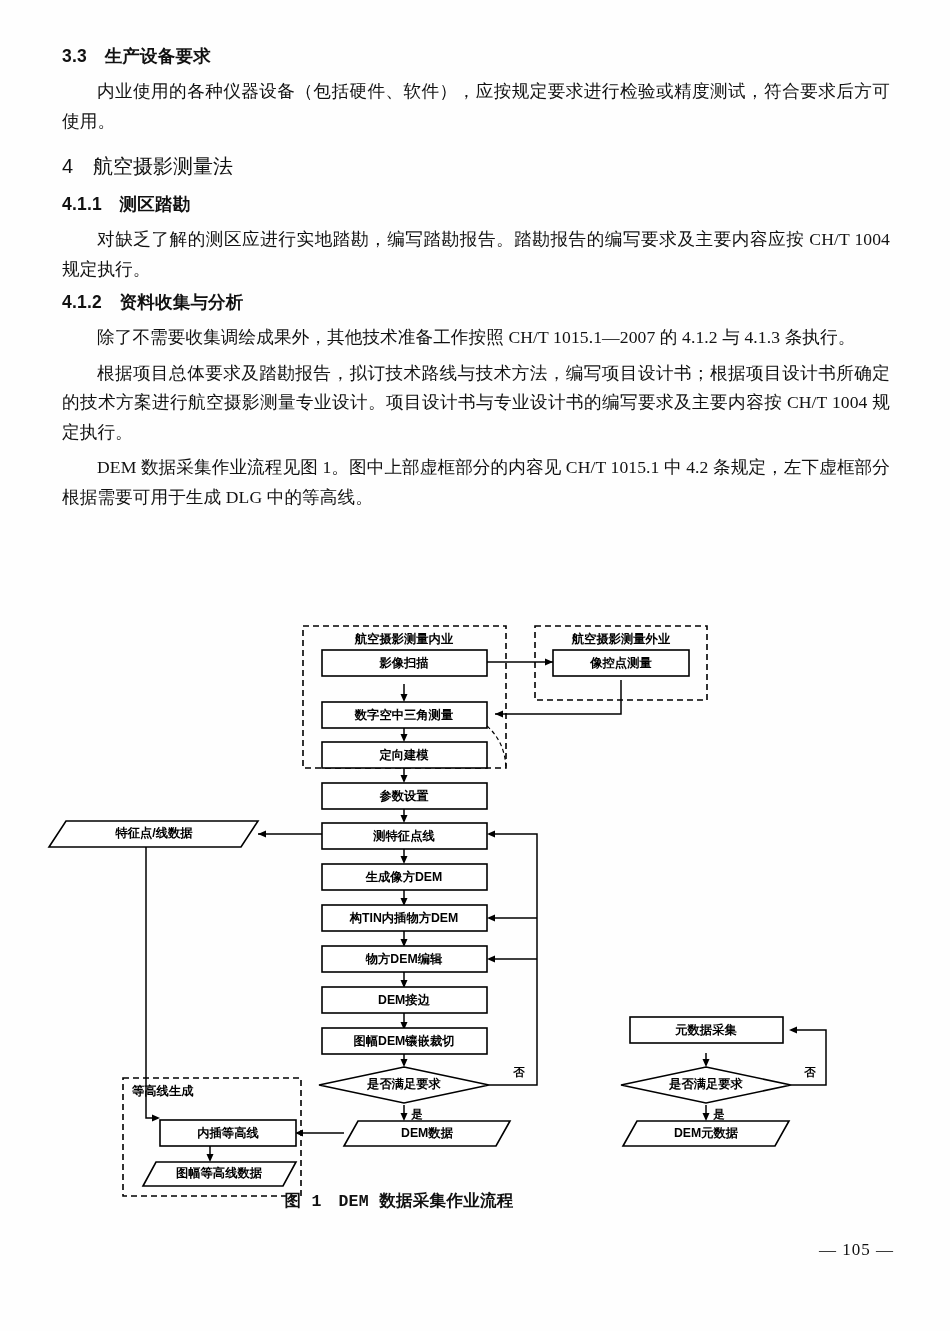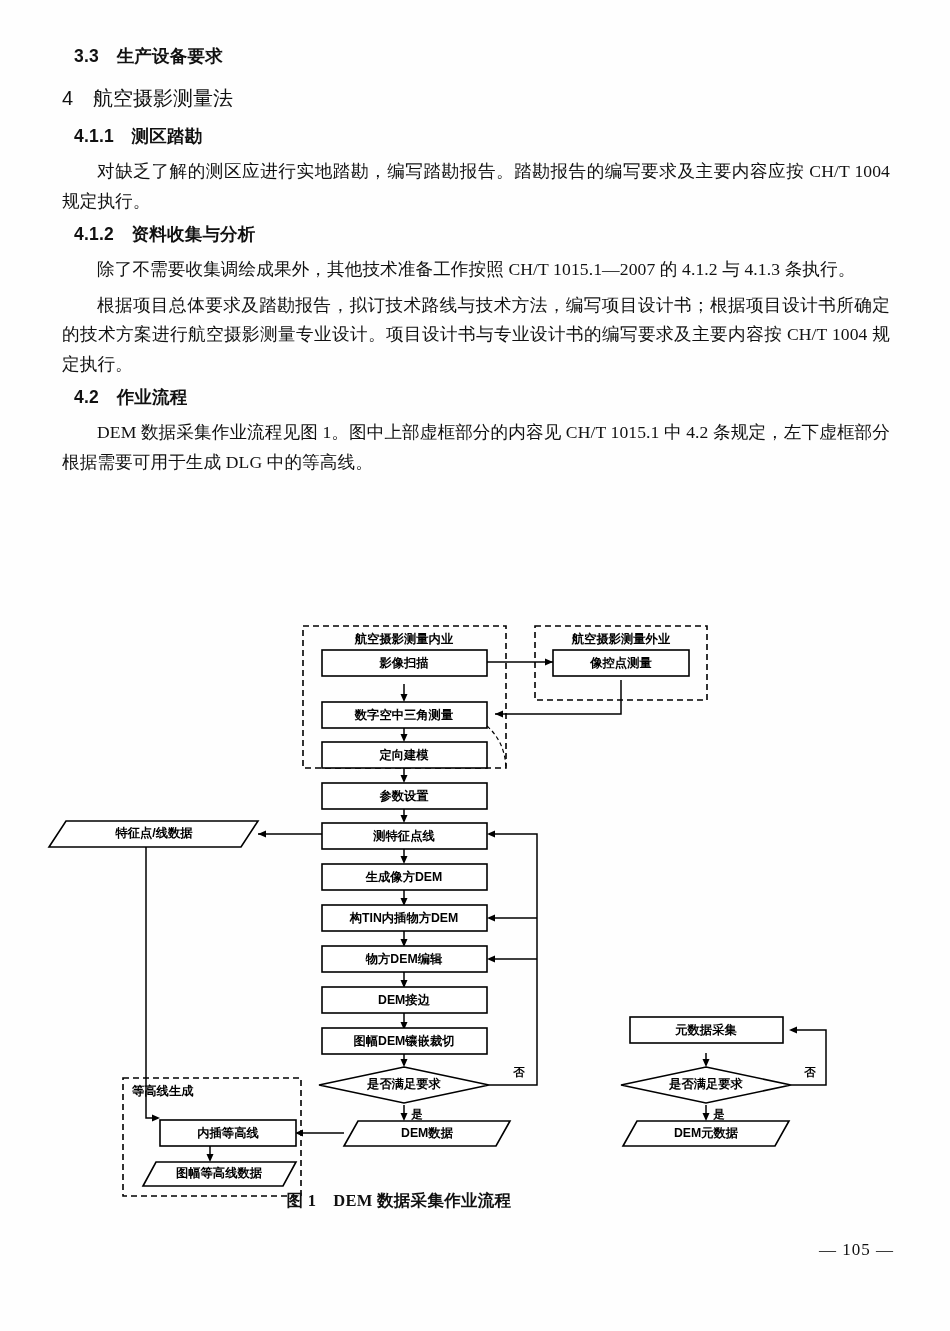--- a/index.html
+++ b/index.html
@@ -22,21 +22,21 @@
   .textblock {
     position: absolute;
     left: 62px; top: 44px;
     width: 828px;
   }
   .h-sub {
     font-family: "Liberation Sans", "DejaVu Sans", sans-serif;
     font-weight: bold;
     font-size: 17.5px;
     letter-spacing: .2px;
-    margin: 0 0 9px 12px;
+    margin: 0 0 9px 0;
     white-space: pre;
   }
   .h-main {
     font-family: "Liberation Sans", "DejaVu Sans", sans-serif;
     font-weight: normal;
     font-size: 20px;
     margin: 17px 0 12px 0;
     white-space: pre;
   }
   .para {
@@ -54,21 +54,21 @@
     position: absolute;
     left: 0; top: 618px;
     width: 928px; height: 600px;
   }
   .figure svg { display:block; }
   .cap {
     position: absolute;
     left: 0; top: 1190px;
     width: 798px;
     text-align: center;
-    font-family: Liberation Serif, serif;
+    font-family: Liberation Mono, monospace;
     font-weight: bold;
     font-size: 16.5px;
     letter-spacing: .3px;
   }
   .pagenum {
     position: absolute;
     right: 56px; top: 1240px;
     font-size: 17px;
     font-family: "Liberation Serif", serif;
     letter-spacing: 1px;
@@ -100,27 +100,27 @@
   .ln { stroke:#000; stroke-width:1.5; fill:none; }
   .dash { fill:none; stroke:#000; stroke-width:1.6; stroke-dasharray:6 4; }
 </style>
 </head>
 <body>
 
 <div class="page">
 
   <div class="textblock">
     <p class="h-sub">3.3　生产设备要求</p>
+    <p class="para">内业使用的各种仪器设备（包括硬件、软件），应按规定要求进行检验或精度测试，符合要求后方可使用。</p>
     <p class="h-main">4　航空摄影测量法</p>
     <p class="h-sub">4.1.1　测区踏勘</p>
     <p class="para">对缺乏了解的测区应进行实地踏勘，编写踏勘报告。踏勘报告的编写要求及主要内容应按 CH/T 1004 规定执行。</p>
     <p class="h-sub">4.1.2　资料收集与分析</p>
     <p class="para">除了不需要收集调绘成果外，其他技术准备工作按照 CH/T 1015.1—2007 的 4.1.2 与 4.1.3 条执行。</p>
     <p class="para">根据项目总体要求及踏勘报告，拟订技术路线与技术方法，编写项目设计书；根据项目设计书所确定的技术方案进行航空摄影测量专业设计。项目设计书与专业设计书的编写要求及主要内容按 CH/T 1004 规定执行。</p>
-    <p class="h-sub">4.2　作业流程</p>
     <p class="para">DEM 数据采集作业流程见图 1。图中上部虚框部分的内容见 CH/T 1015.1 中 4.2 条规定，左下虚框部分根据需要可用于生成 DLG 中的等高线。</p>
   </div>
 
   <div class="figure">
   <svg width="950" height="600" viewBox="0 0 950 600" xmlns="http://www.w3.org/2000/svg">
 
     <rect class="dash" x="303" y="8" width="203" height="142"></rect>
     <text class="fgrouplbl" x="404" y="22" text-anchor="middle">航空摄影测量内业</text>
 
     <rect class="dash" x="535" y="8" width="172" height="74"></rect>

